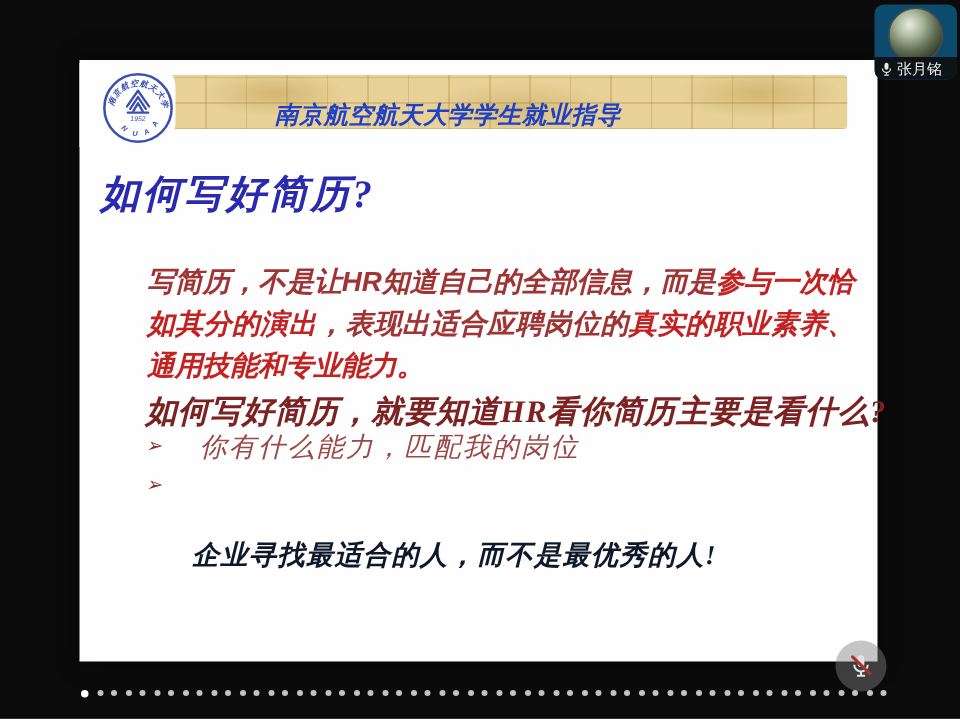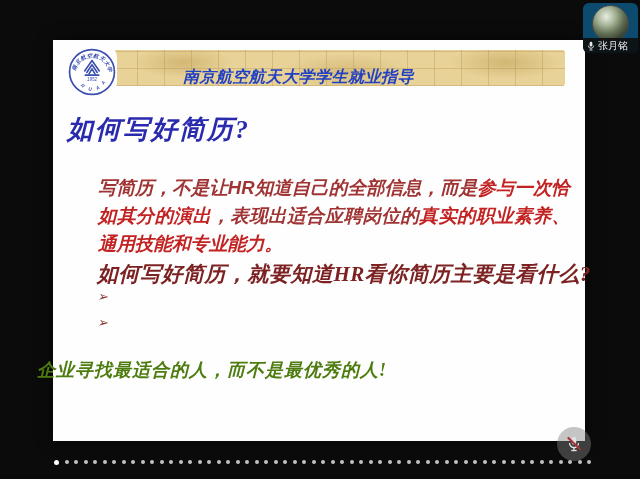--- a/index.html
+++ b/index.html
@@ -39,23 +39,23 @@
 
   .question { position:absolute; left:44px; top:220px; font-size:21px; font-weight:bold;
               color:#7d2222; letter-spacing:0.5px; white-space:nowrap;
               font-family:"Liberation Serif", serif; }
 
   .bullets { position:absolute; left:44px; top:246px; width:470px; }
   .bullet { display:flex; align-items:flex-start; height:26px; }
   .bullet .marker { width:36px; font-size:13px; color:#8a2f2f; padding-top:3px; }
   .bullet .btext  { font-size:18px; color:#9b4848; letter-spacing:1.5px; white-space:nowrap; }
 
-  .slide-footer { position:absolute; left:0; top:318px; width:100%; 
+  .slide-footer { position:absolute; left:0; top:318px; width:100%; text-align:center;
                   transform:translateX(-16px);
-                  font-size:18px; font-weight:bold; color:#4d7c0f; letter-spacing:1px;
+                  font-size:18px; font-weight:bold; color:#0f172a; letter-spacing:1px;
                   font-family:"Liberation Serif", serif; }
 
   
   .cam-tile { position:absolute; left:583px; top:3px; width:55px; height:50px;
               background:#0c4a6e; border-radius:6px; overflow:hidden; cursor:pointer; }
   .avatar { position:absolute; left:9px; top:2px; width:37px; height:37px; border-radius:50%;
             background:radial-gradient(circle at 38% 30%, #e9ede3 0%, #aab89c 26%, #647257 52%, #333c2e 78%, #14171a 100%);
             border:1px solid #4a4a4a; }
   .cam-label { position:absolute; left:0; bottom:0; width:100%; height:15px;
                background:rgba(12,12,12,.88); display:flex; align-items:center; gap:2px;
@@ -109,20 +109,21 @@
 
     <div class="slide-title">如何写好简历?</div>
 
     <p class="para"><span>写简历，不是让HR知道自己的全部信息，而是</span><span class="em">参与一次恰如其分的演出</span><span>，表现出适合应聘岗位的</span><span class="em">真实的职业素养、通用技能和专业能力。</span></p>
 
     <div class="question">如何写好简历，就要知道HR看你简历主要是看什么?</div>
 
     <div class="bullets">
       <div class="bullet">
         <span class="marker">➢</span>
+        <span class="btext">你有什么能力，匹配我的岗位</span>
       </div>
       <div class="bullet">
         <span class="marker">➢</span>
       </div>
     </div>
 
     <div class="slide-footer">企业寻找最适合的人，而不是最优秀的人!</div>
   </div>
 
   <div class="cam-tile">

